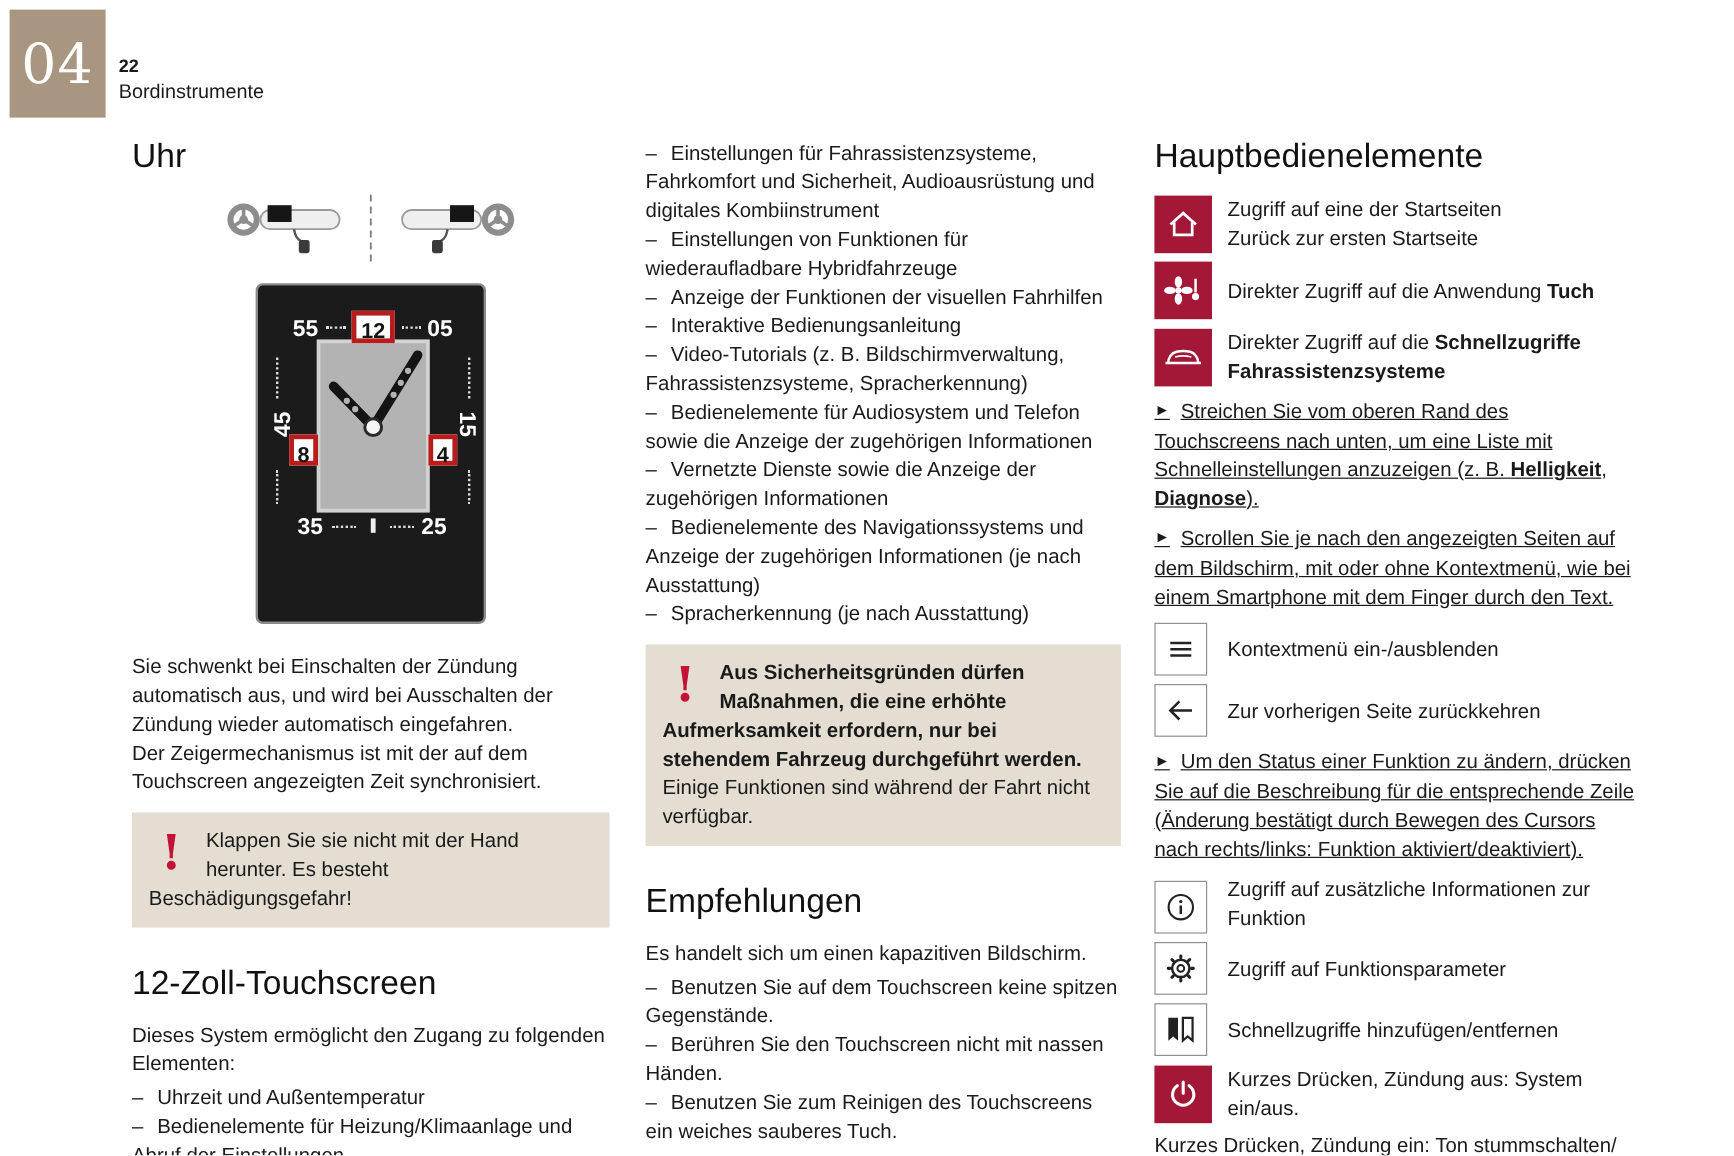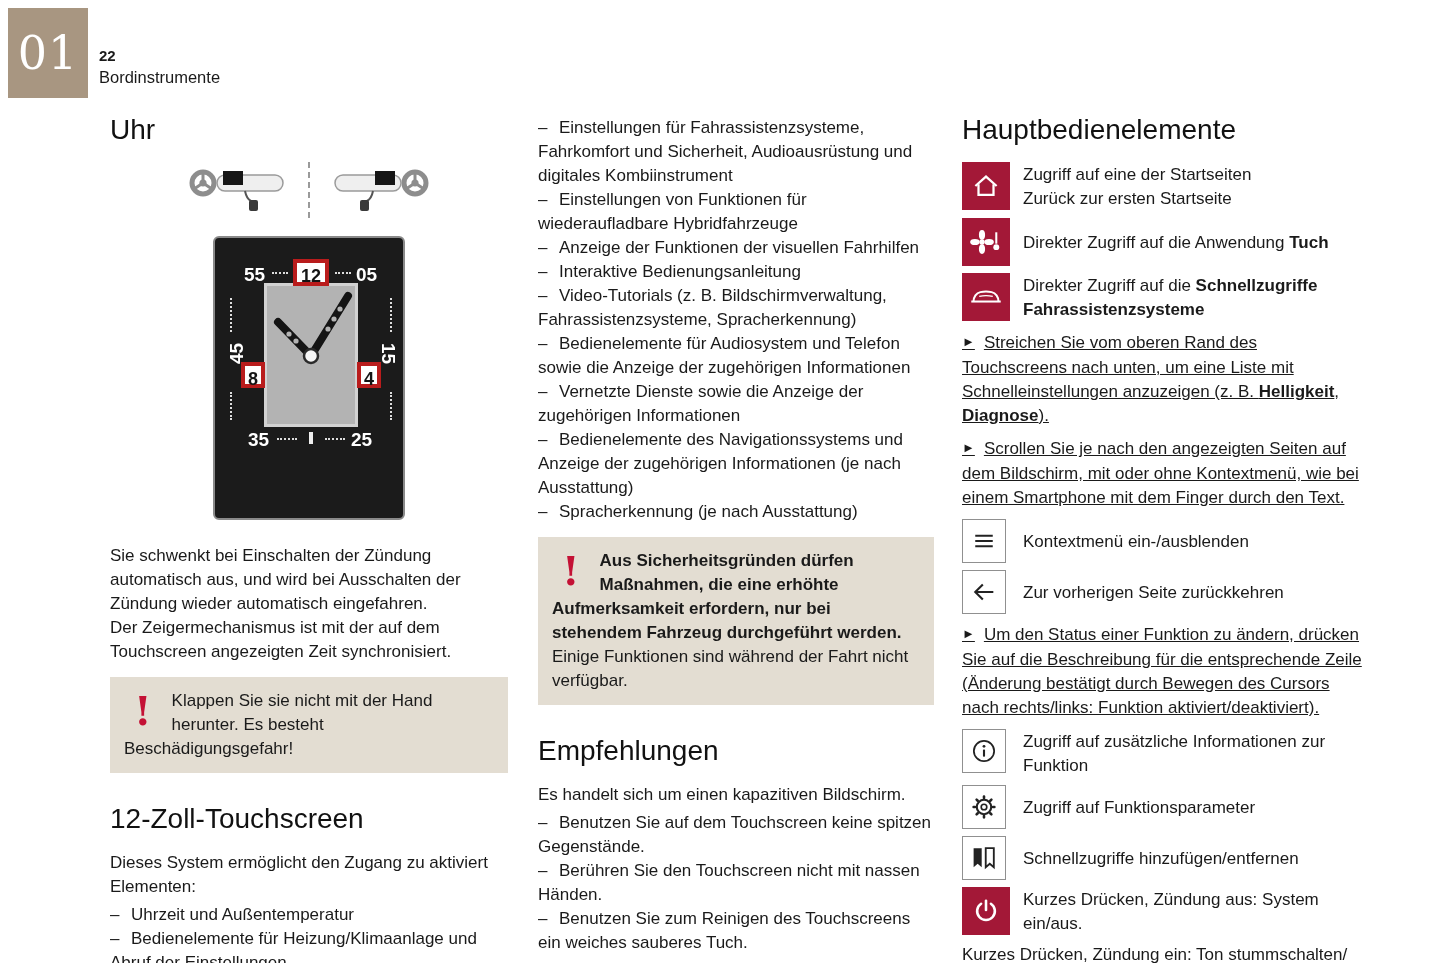--- a/index.html
+++ b/index.html
@@ -72,39 +72,39 @@
   .n8{left:26px;top:124px;width:24px;height:26px;line-height:26px;}
   .n4{left:142px;top:124px;width:24px;height:26px;line-height:26px;}
   .n35{left:33px;top:192px}
   .n25{left:136px;top:192px}
   .tk{position:absolute;z-index:1;}
   .tk.h{border-top:2px dotted #ddd;}
   .tk.v{border-left:2px dotted #ddd;}
   .tk.bar{background:#eee;}
 
   
-  .icon-row{display:flex;align-items:flex-start;gap:13px;margin:0 0 7px;}
+  .icon-row{display:flex;align-items:flex-end;gap:13px;margin:0 0 7px;}
   .icon-row.vcenter{align-items:center;}
   .icon{flex:none;display:flex;align-items:center;justify-content:center;}
   .icon.crimson{width:48px;height:48px;background:var(--crimson);color:#fff;}
   .icon.plain{width:44px;height:44px;background:#fff;border:1.5px solid #909090;color:#222;margin-right:4px;}
   .icon svg{display:block;}
   .row-text{padding-top:1px;}
   .arrow-para{margin:9px 0 9px;text-decoration:underline;}
   .arrow-marker{font-size:13px;margin-right:9px;position:relative;top:-2px;}
   b{font-weight:bold;}
 </style>
 </head>
 <body>
 
 <div class="page">
 
   <header>
     <div class="chapter-box">
-      <span class="chapter-number">01</span>
+      <span class="chapter-number">04</span>
     </div>
     <div class="page-meta">
       <div class="page-number">22</div>
       <div class="chapter-title">Bordinstrumente</div>
     </div>
   </header>
 
   <section class="col col1">
     <h1 class="heading">Uhr</h1>
 
@@ -165,21 +165,21 @@
 
     <p class="body">Sie schwenkt bei Einschalten der Zündung automatisch aus, und wird bei Ausschalten der Zündung wieder automatisch eingefahren.</p>
     <p class="body">Der Zeigermechanismus ist mit der auf dem Touchscreen angezeigten Zeit synchronisiert.</p>
 
     <div class="warning">
       <span class="warn-mark">!</span>
       <span class="warn-text">Klappen Sie sie nicht mit der Hand herunter. Es besteht Beschädigungsgefahr!</span>
     </div>
 
     <h1 class="heading mt">12-Zoll-Touchscreen</h1>
-    <p class="body">Dieses System ermöglicht den Zugang zu aktiviert Elementen:</p>
+    <p class="body">Dieses System ermöglicht den Zugang zu folgenden Elementen:</p>
     <ul class="dash-list">
       <li><span class="dash">–</span><span>Uhrzeit und Außentemperatur</span></li>
       <li><span class="dash">–</span><span>Bedienelemente für Heizung/Klimaanlage und Abruf der Einstellungen</span></li>
     </ul>
   </section>
 
   <section class="col col2">
     <ul class="dash-list">
       <li><span class="dash">–</span><span>Einstellungen für Fahrassistenzsysteme, Fahrkomfort und Sicherheit, Audioausrüstung und digitales Kombiinstrument</span></li>
       <li><span class="dash">–</span><span>Einstellungen von Funktionen für wiederaufladbare Hybridfahrzeuge</span></li>

